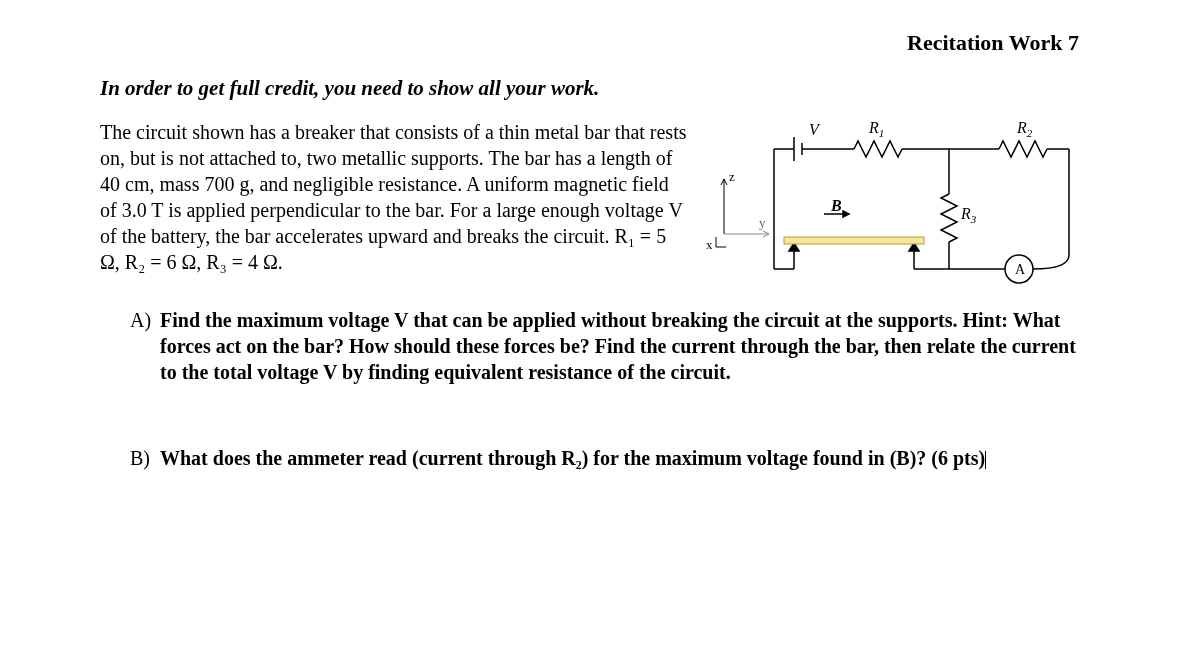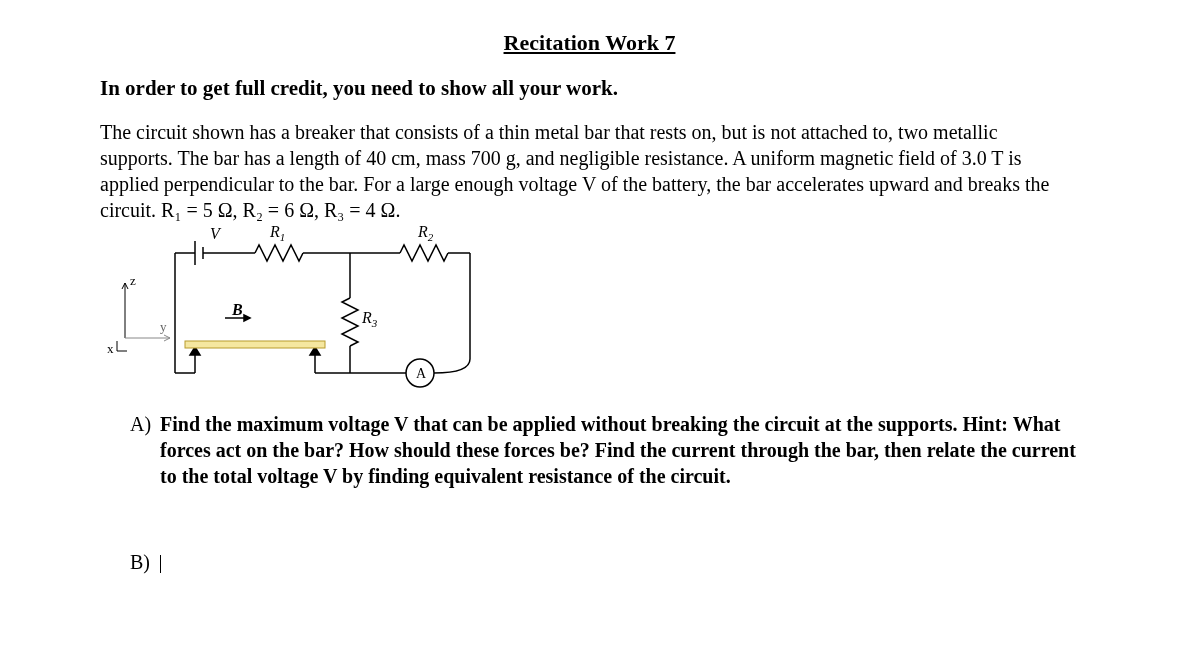--- a/index.html
+++ b/index.html
@@ -11,34 +11,34 @@
     height: 655px;
     margin: 0;
     padding: 0;
     box-sizing: border-box;
     position: relative;
   }
   .page {
     padding: 30px 100px 0 100px;
   }
   .title {
-    text-align: center;
+    text-align: right;
     font-weight: bold;
-    text-decoration: underline;
     font-size: 22px;
     margin-bottom: 20px;
   }
   .instruct {
     font-weight: bold;
     font-size: 21px;
     margin-bottom: 18px;
+    font-style: italic;
   }
   .prob-wrap {
     display: flex;
-    flex-direction: column;
+    flex-direction: row;
     align-items: flex-start;
     margin-bottom: 18px;
   }
   .prob-text {
     flex: 1 1 auto;
     line-height: 1.3;
     font-size: 20px;
     padding-right: 10px;
   }
   .fig {
@@ -156,16 +156,16 @@
   </div>
 
   <div class="qrow">
     <div class="qlabel">A)</div>
     <div class="qbody">Find the maximum voltage V that can be applied without breaking the circuit at the supports. Hint: What forces act on the bar? How should these forces be? Find the current through the bar, then relate the current to the total voltage V by finding equivalent resistance of the circuit.</div>
   </div>
 
   <div class="qrow" style="margin-bottom:0">
     <div class="qlabel">B)</div>
     <div class="qbody">
-      <span class="cursor"></span>
+      <span>What does the ammeter read (current through R₂) for the maximum voltage found in (B)? (6 pts)</span><span class="cursor"></span>
     </div>
   </div>
 </div>
 
 </body></html>

